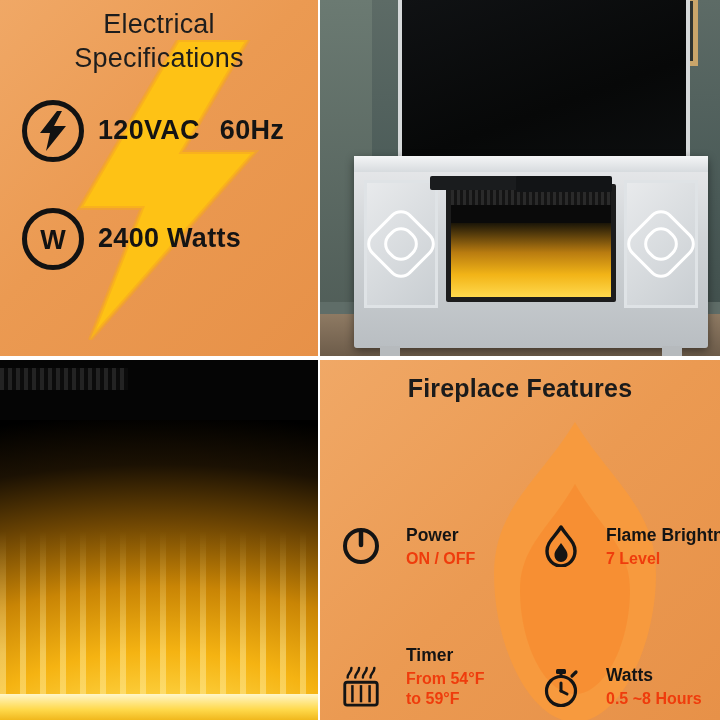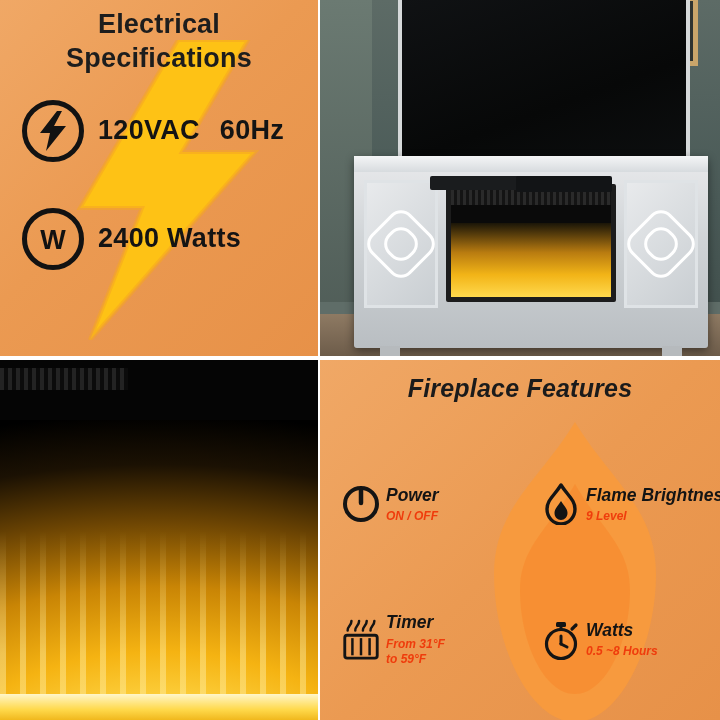--- a/index.html
+++ b/index.html
@@ -31,21 +31,21 @@
     left: 50px; top: 40px;
     width: 230px; height: 300px;
     pointer-events: none;
   }
   .q1-title {
     position: relative;
     z-index: 3;
     text-align: center;
     padding-top: 8px;
     font-size: 27px;
-    font-weight: bold;
+    font-weight: normal;
     color: #1d1d1d;
     line-height: 1.25;
     letter-spacing: .2px;
   }
   .spec-row {
     position: relative;
     z-index: 3;
     display: flex;
     align-items: center;
     gap: 14px;
@@ -208,21 +208,20 @@
     background: linear-gradient(180deg, #fff6c9 0%, #ffd94b 60%, #f0b81d 100%);
   }
 
   
   .q4 {
     position: relative;
     overflow: hidden;
     background: linear-gradient(135deg, #f0a866 0%, #eb9a52 50%, #e79148 100%);
     border-top: 2px solid #fff;
     padding: 14px 0 0 0;
-    font-style: italic;
   }
   .flame-bg {
     position: absolute; left: 140px; top: 62px; width: 230px; height: 300px;
     pointer-events: none;
   }
   .q4-title {
     position: relative; z-index: 3;
     text-align: center;
     font-size: 25px;
     font-weight: bold;
@@ -232,37 +231,37 @@
   .feat-grid {
     position: relative; z-index: 3;
     margin-top: 36px;
     display: grid;
     grid-template-columns: 200px 200px;
     grid-template-rows: 130px 140px;
     padding-left: 20px;
   }
   .feat {
     display: flex;
-    align-items: center;
-    gap: 4px;
+    align-items: flex-end;
+    gap: 24px;
   }
   .feat-ico {
     flex: 0 0 42px;
     width: 42px; height: 46px;
     display: flex; align-items: flex-start; justify-content: center;
     padding-top: 2px;
   }
   .feat-body { padding-top: 1px; }
   .feat-label {
     font-size: 17.5px; font-weight: bold; color: #141414; line-height: 1.15;
     white-space: nowrap;
   }
   .feat-value {
     margin-top: 4px;
-    font-size: 12px; font-weight: bold; color: #ef3c0c; line-height: 1.25;
+    font-size: 16px; font-weight: bold; color: #ef3c0c; line-height: 1.25;
     white-space: nowrap;
   }
   .feat-value .l2 { display: block; }
 </style>
 </head>
 <body>
 
 <div class="page">
 
   <div class="q1">
@@ -368,39 +367,39 @@
       <div class="feat">
         <div class="feat-ico">
           <svg width="32" height="42" viewBox="0 0 32 42">
             <path d="M16 2 C23 13 30 17 30 26 C30 34.5 23.7 41 16 41 C8.3 41 2 34.5 2 26 C2 17 9 13 16 2 Z" fill="none" stroke="#141414" stroke-width="3.4" stroke-linejoin="round"></path>
             <path d="M16 18 C20 24 22.5 26 22.5 30 C22.5 34 19.6 37 16 37 C12.4 37 9.5 34 9.5 30 C9.5 26 12 24 16 18 Z" fill="#141414"></path>
           </svg>
         </div>
         <div class="feat-body">
           <div class="feat-label">Flame Brightness</div>
           <div class="feat-value">
-            <span>9 Level</span>
+            <span>7 Level</span>
           </div>
         </div>
       </div>
 
       <div class="feat">
         <div class="feat-ico">
           <svg width="44" height="46" viewBox="0 0 44 46">
             <path d="M8 12 C8 7 12 7 12 2 M16 12 C16 7 20 7 20 2 M24 12 C24 7 28 7 28 2 M32 12 C32 7 36 7 36 2" fill="none" stroke="#141414" stroke-width="2.6" stroke-linecap="round"></path>
             <rect x="5" y="17" width="34" height="24" rx="2.5" fill="none" stroke="#141414" stroke-width="3"></rect>
             <line x1="13" y1="20" x2="13" y2="38" stroke="#141414" stroke-width="2.6"></line>
             <line x1="22" y1="20" x2="22" y2="38" stroke="#141414" stroke-width="2.6"></line>
             <line x1="31" y1="20" x2="31" y2="38" stroke="#141414" stroke-width="2.6"></line>
           </svg>
         </div>
         <div class="feat-body">
           <div class="feat-label">Timer</div>
           <div class="feat-value">
-            <span>From 31°F</span>
+            <span>From 54°F</span>
             <span class="l2">to 59°F</span>
           </div>
         </div>
       </div>
 
       <div class="feat">
         <div class="feat-ico">
           <svg width="40" height="44" viewBox="0 0 40 44">
             <circle cx="20" cy="26" r="14.5" fill="none" stroke="#141414" stroke-width="3.2"></circle>
             <rect x="15" y="4" width="10" height="5" rx="1.5" fill="#141414"></rect>

